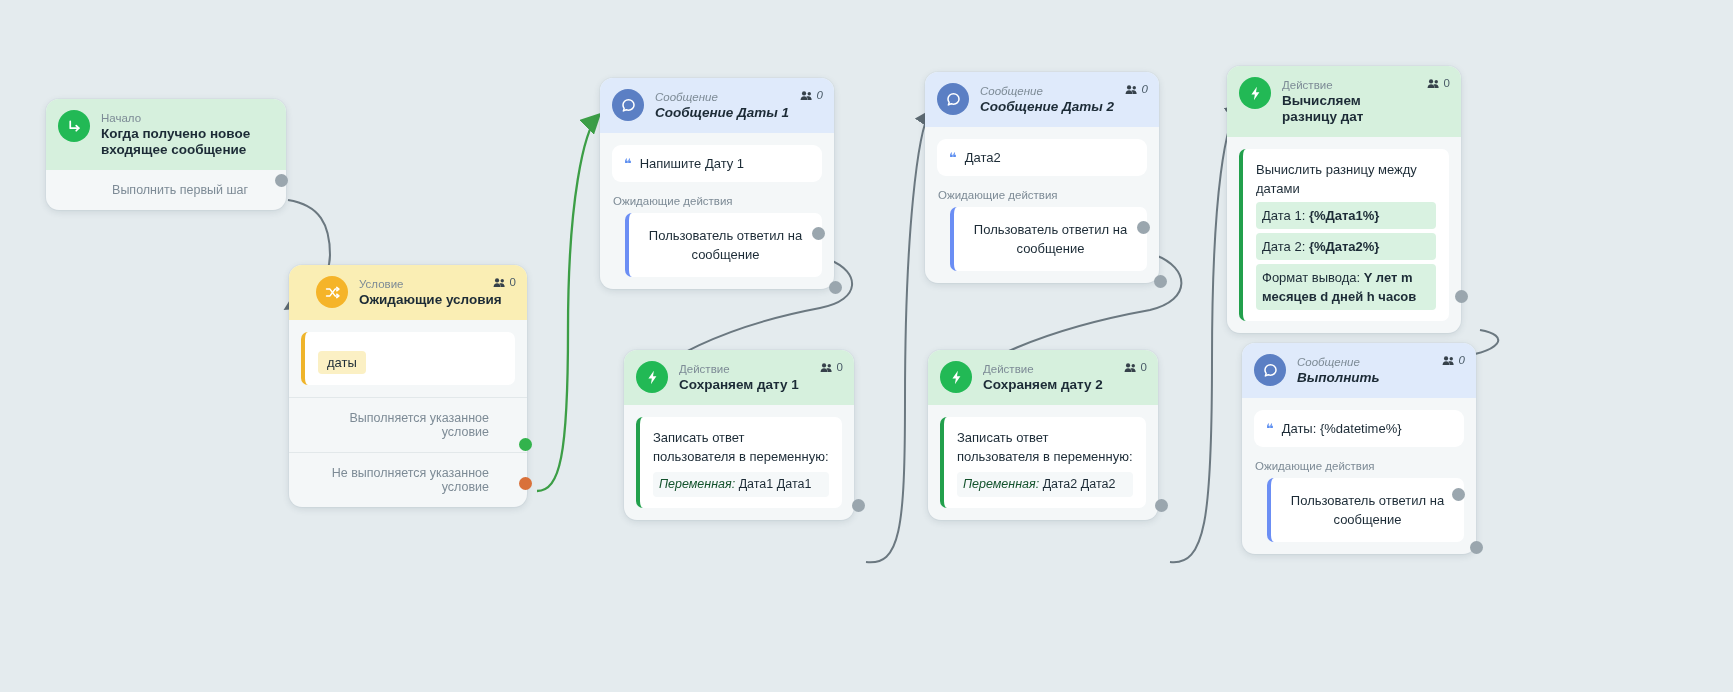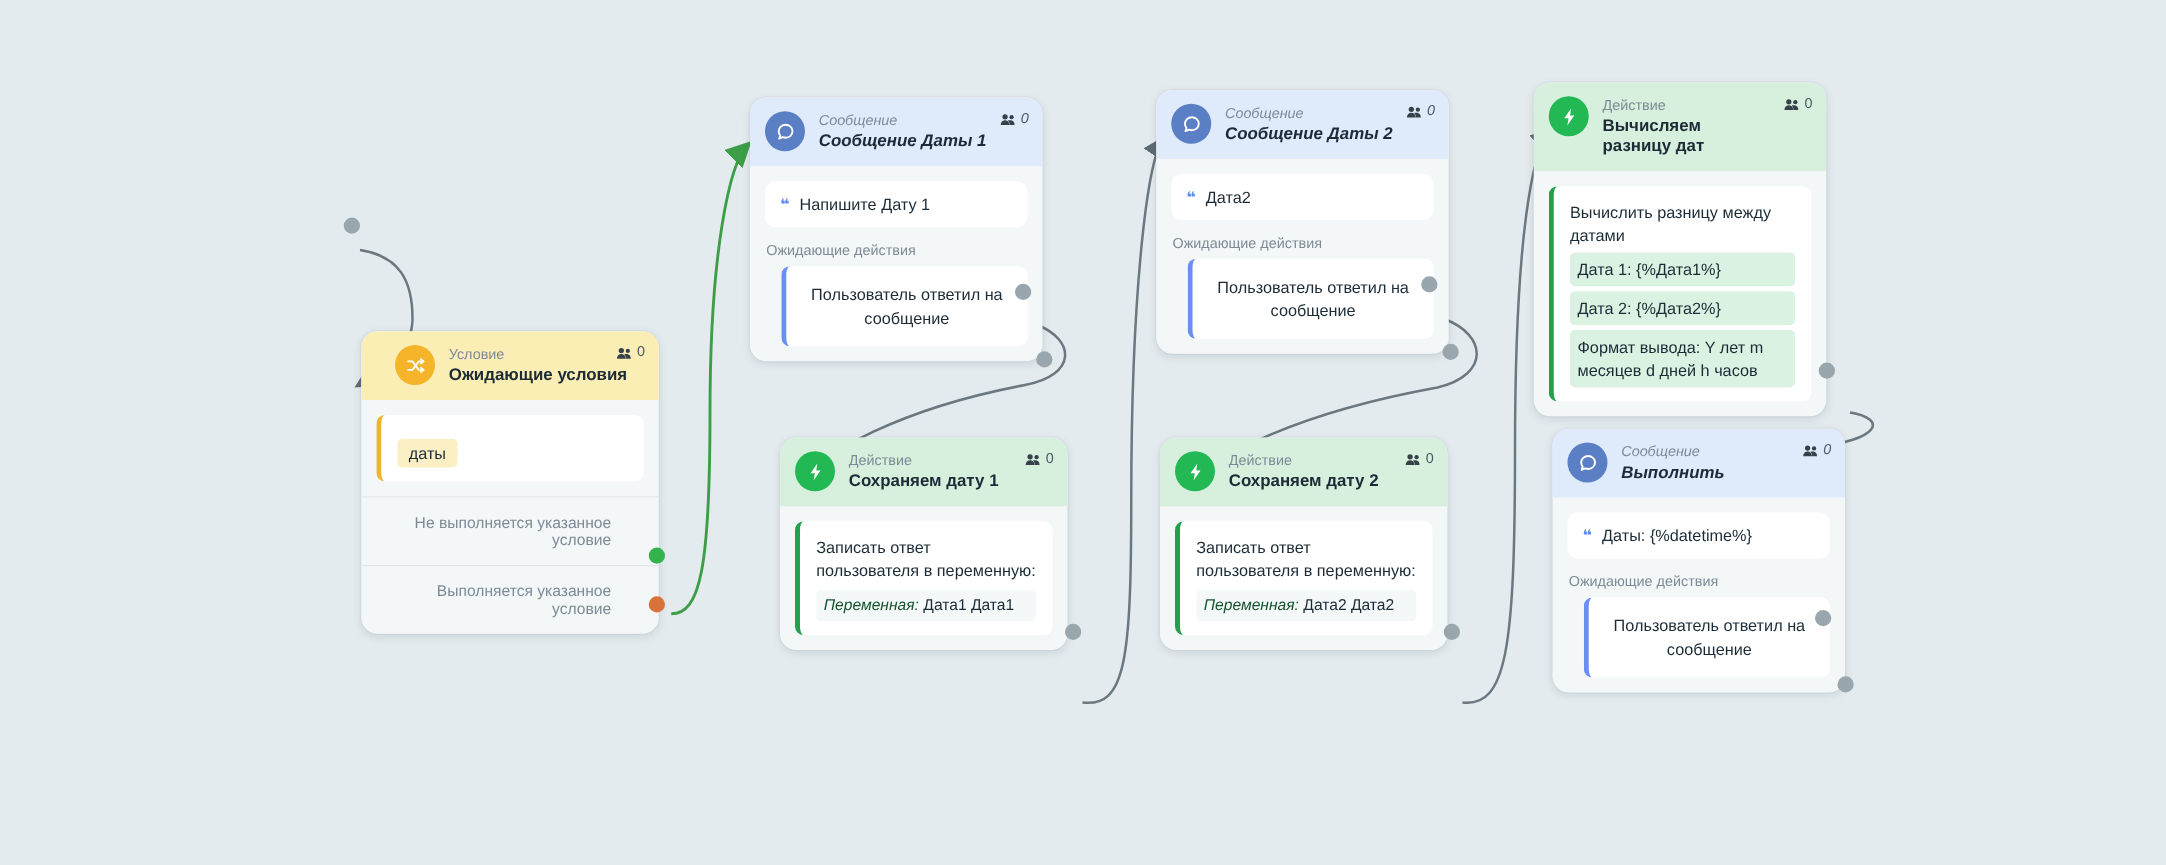--- a/index.html
+++ b/index.html
@@ -128,21 +128,21 @@
   .chip-green {
     display: block;
     background: #d9f2e1;
     border-radius: 4px;
     padding: 4px 6px;
     margin-top: 4px;
     font-size: 13px;
     line-height: 19px;
     color: #1c2b36;
   }
-  .chip-green b { font-weight: normal; }
+  .chip-green b { font-weight: bold; }
   .var-line {
     background: #f5f8f9;
     border-radius: 4px;
     margin-top: 6px;
     padding: 3px 6px;
     font-size: 12.5px;
   }
   .var-line i { color: #14532d; }
 
   .outrow {
@@ -188,20 +188,37 @@
 
     <path d="M866,562 C900,566 905,530 905,400 C905,230 918,130 930,112" fill="none" stroke="#6b7880" stroke-width="2" marker-end="url(#arrowGray)"></path>
 
     <path d="M1155,255 C1190,268 1192,300 1150,310 C1050,328 965,362 940,400" fill="none" stroke="#6b7880" stroke-width="2" marker-end="url(#arrowGray)"></path>
 
     <path d="M1170,562 C1205,566 1212,520 1212,360 C1212,190 1226,118 1240,106" fill="none" stroke="#6b7880" stroke-width="2" marker-end="url(#arrowGray)"></path>
 
     <path d="M1480,330 C1510,335 1505,352 1450,358 C1360,370 1290,382 1262,394" fill="none" stroke="#6b7880" stroke-width="2" marker-end="url(#arrowGray)"></path>
   </svg>
 
+  <div class="node" style="left:46px; top:99px; width:240px;">
+    <div class="node-header hdr-green">
+      <div class="node-icon ic-green">
+        <svg width="17" height="17" viewBox="0 0 20 20" fill="none" stroke="#fff" stroke-width="2" stroke-linecap="round" stroke-linejoin="round">
+          <path d="M5 4 L5 12 L15 12"></path>
+            <path d="M12 9 L15 12 L12 15"></path>
+        </svg>
+      </div>
+      <div class="node-titles">
+        <div class="node-kind">Начало</div>
+        <div class="node-title">Когда получено новое входящее сообщение</div>
+      </div>
+    </div>
+    <div class="outrow plain">
+      <span>Выполнить первый шаг</span>
+    </div>
+  </div>
   <div class="port" style="left:275px; top:174px;"></div>
 
   <div class="node" style="left:289px; top:265px; width:238px;">
     <div class="node-header hdr-yellow">
       <div class="node-icon ic-yellow">
         <svg width="17" height="17" viewBox="0 0 20 20" fill="none" stroke="#fff" stroke-width="1.8" stroke-linecap="round" stroke-linejoin="round">
           <path d="M3 6 L7 6 L13 14 L17 14"></path>
             <path d="M3 14 L7 14 L13 6 L17 6"></path>
           <path d="M15 4 L17.5 6 L15 8"></path>
             <path d="M15 12 L17.5 14 L15 16"></path>
@@ -219,25 +236,25 @@
           <path d="M9.6 12 C9.5 9.9 8.7 8.5 7.8 7.7 C9.4 7 12 7.3 13.2 8.7 C14.1 9.7 14.3 11 14.3 12 Z"></path>
         </svg>
         <span>0</span>
       </div>
     </div>
     <div class="node-body">
       <div class="info-box">
         <span class="chip-yellow">даты</span>
       </div>
     </div>
+    <div class="outrow first">
+      <span>Выполняется указанное условие</span>
+    </div>
     <div class="outrow">
       <span>Не выполняется указанное условие</span>
-    </div>
-    <div class="outrow first">
-      <span>Выполняется указанное условие</span>
     </div>
   </div>
   <div class="port green" style="left:519px; top:438px;"></div>
   <div class="port orange" style="left:519px; top:477px;"></div>
 
   <div class="node" style="left:600px; top:78px; width:234px;">
     <div class="node-header hdr-blue">
       <div class="node-icon ic-blue">
         <svg width="17" height="17" viewBox="0 0 20 20" fill="none" stroke="#fff" stroke-width="1.8" stroke-linecap="round" stroke-linejoin="round">
           <path d="M16.5 9.4 C16.5 12.8 13.6 15.5 10 15.5 C9 15.5 8.1 15.3 7.3 15 L4 16.3 L4.9 13.4 C4 12.3 3.5 10.9 3.5 9.4 C3.5 6 6.4 3.3 10 3.3 C13.6 3.3 16.5 6 16.5 9.4 Z"></path>

